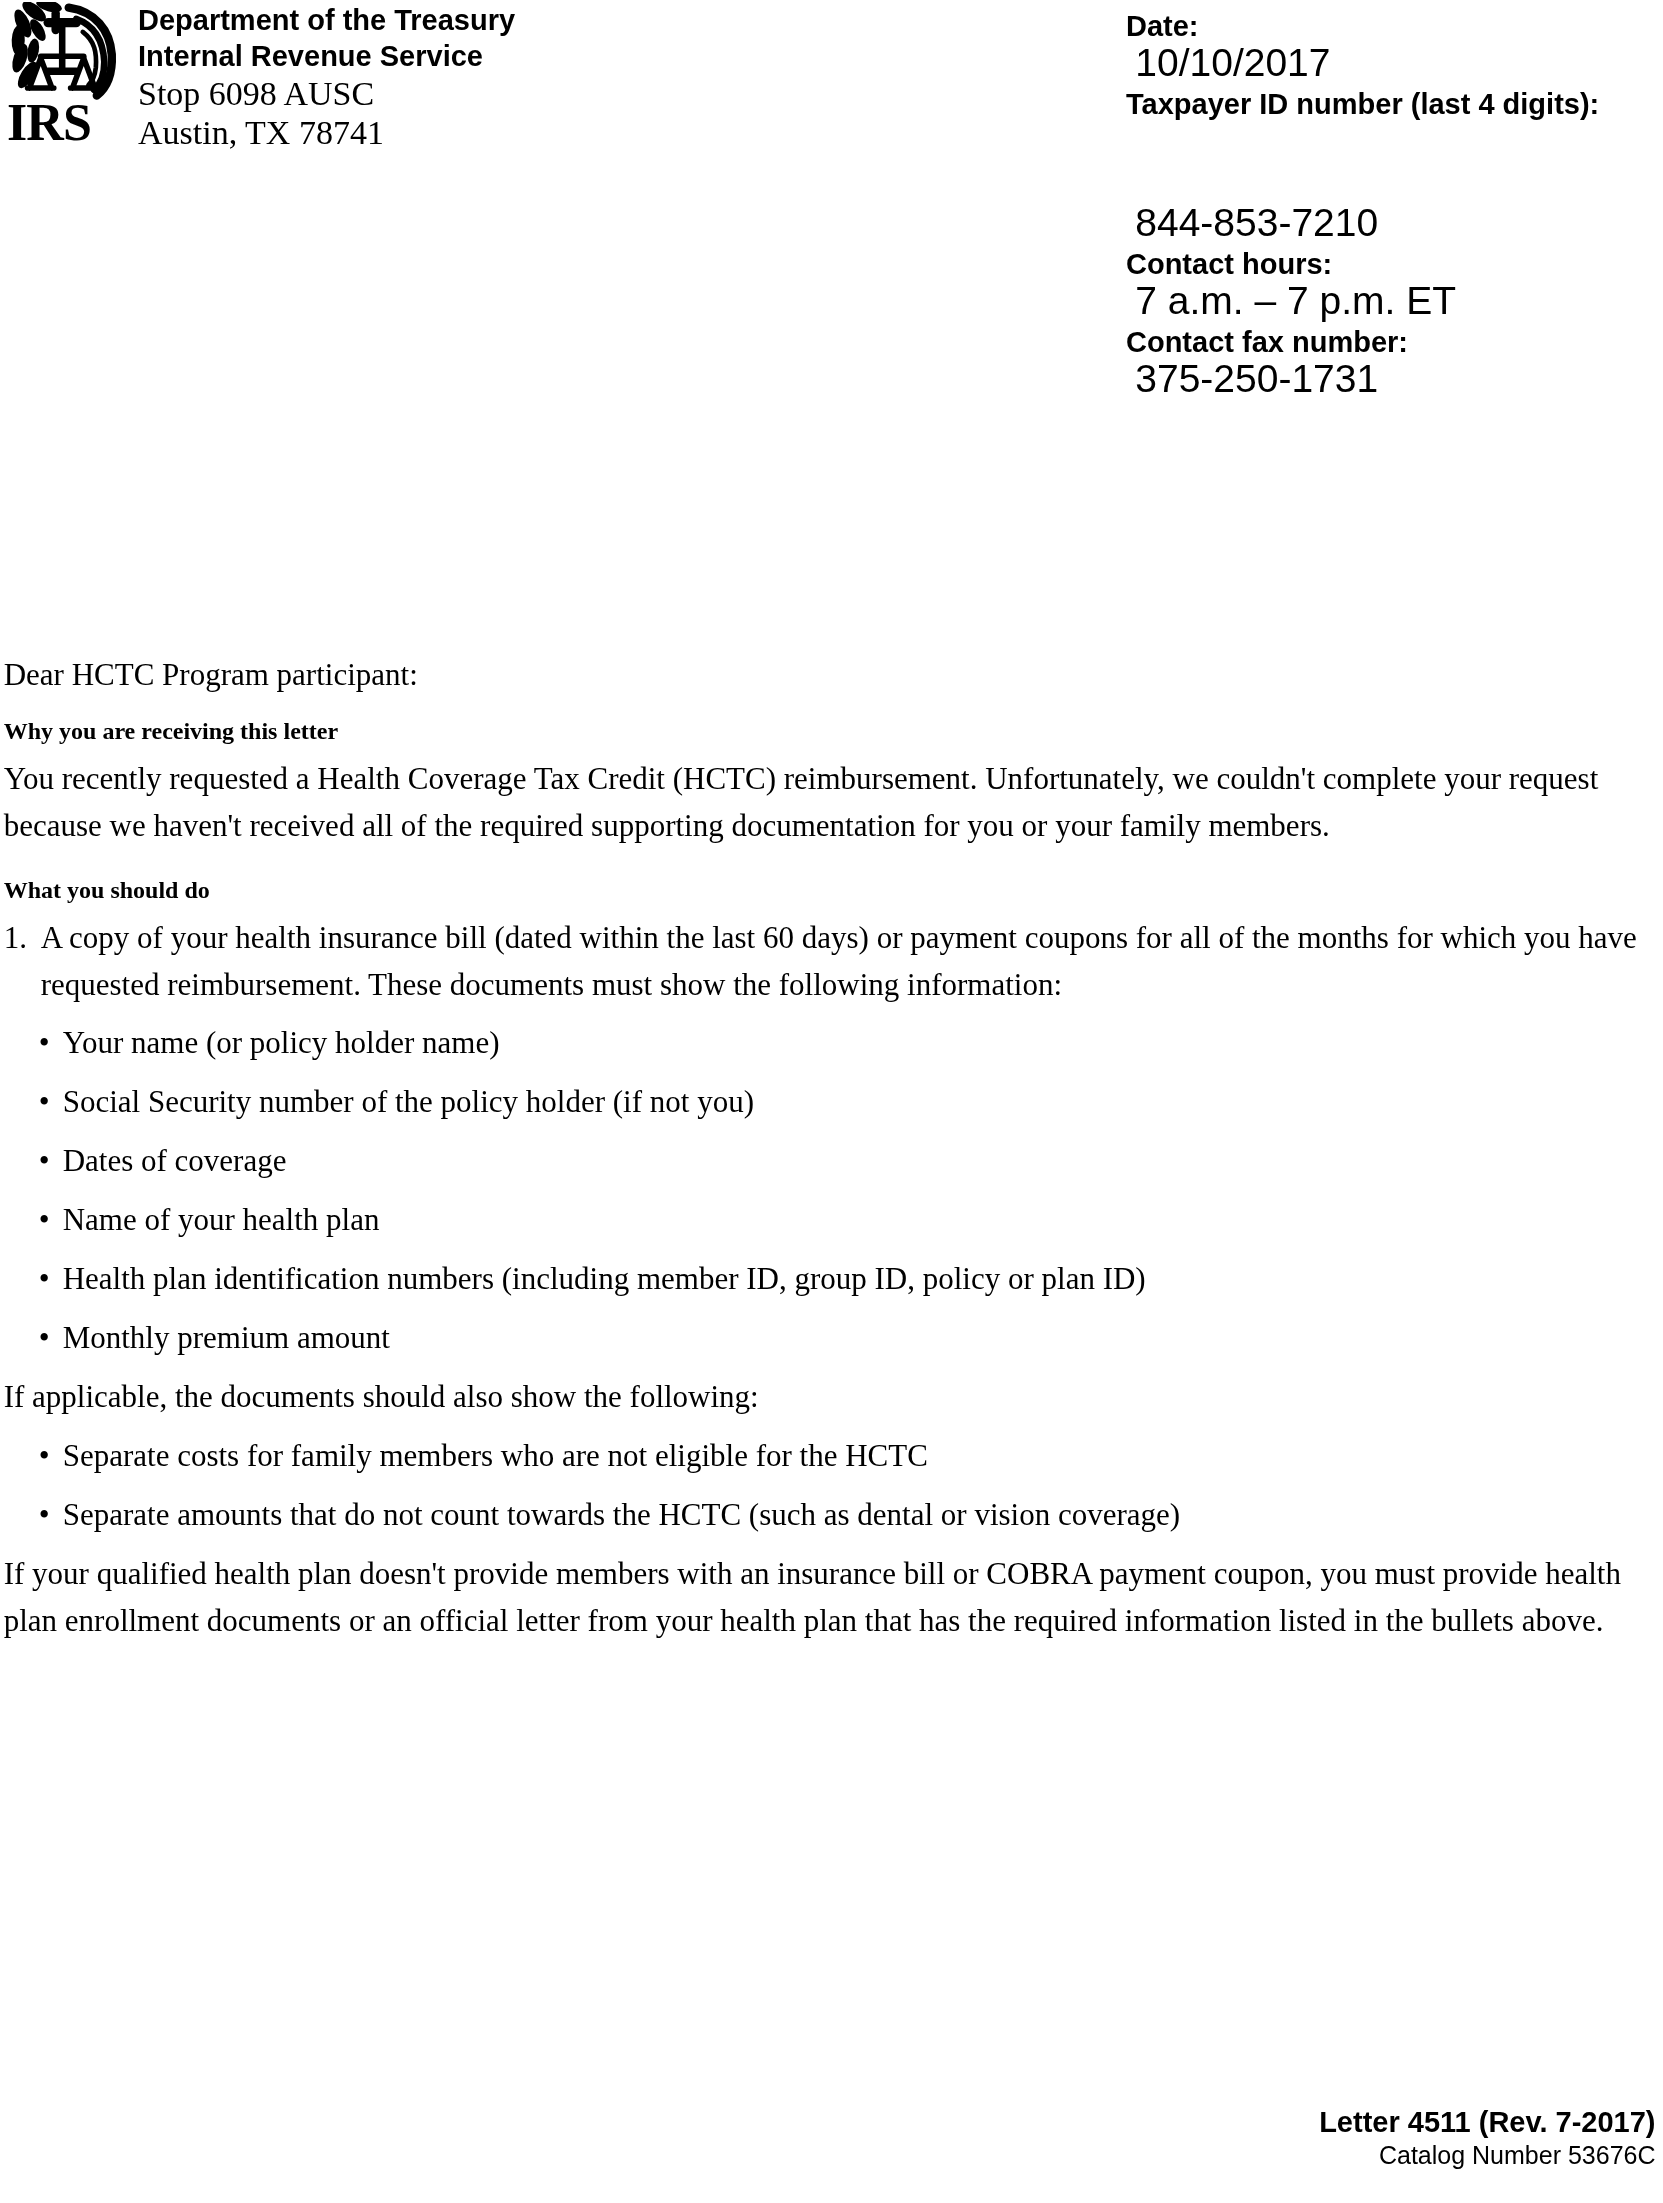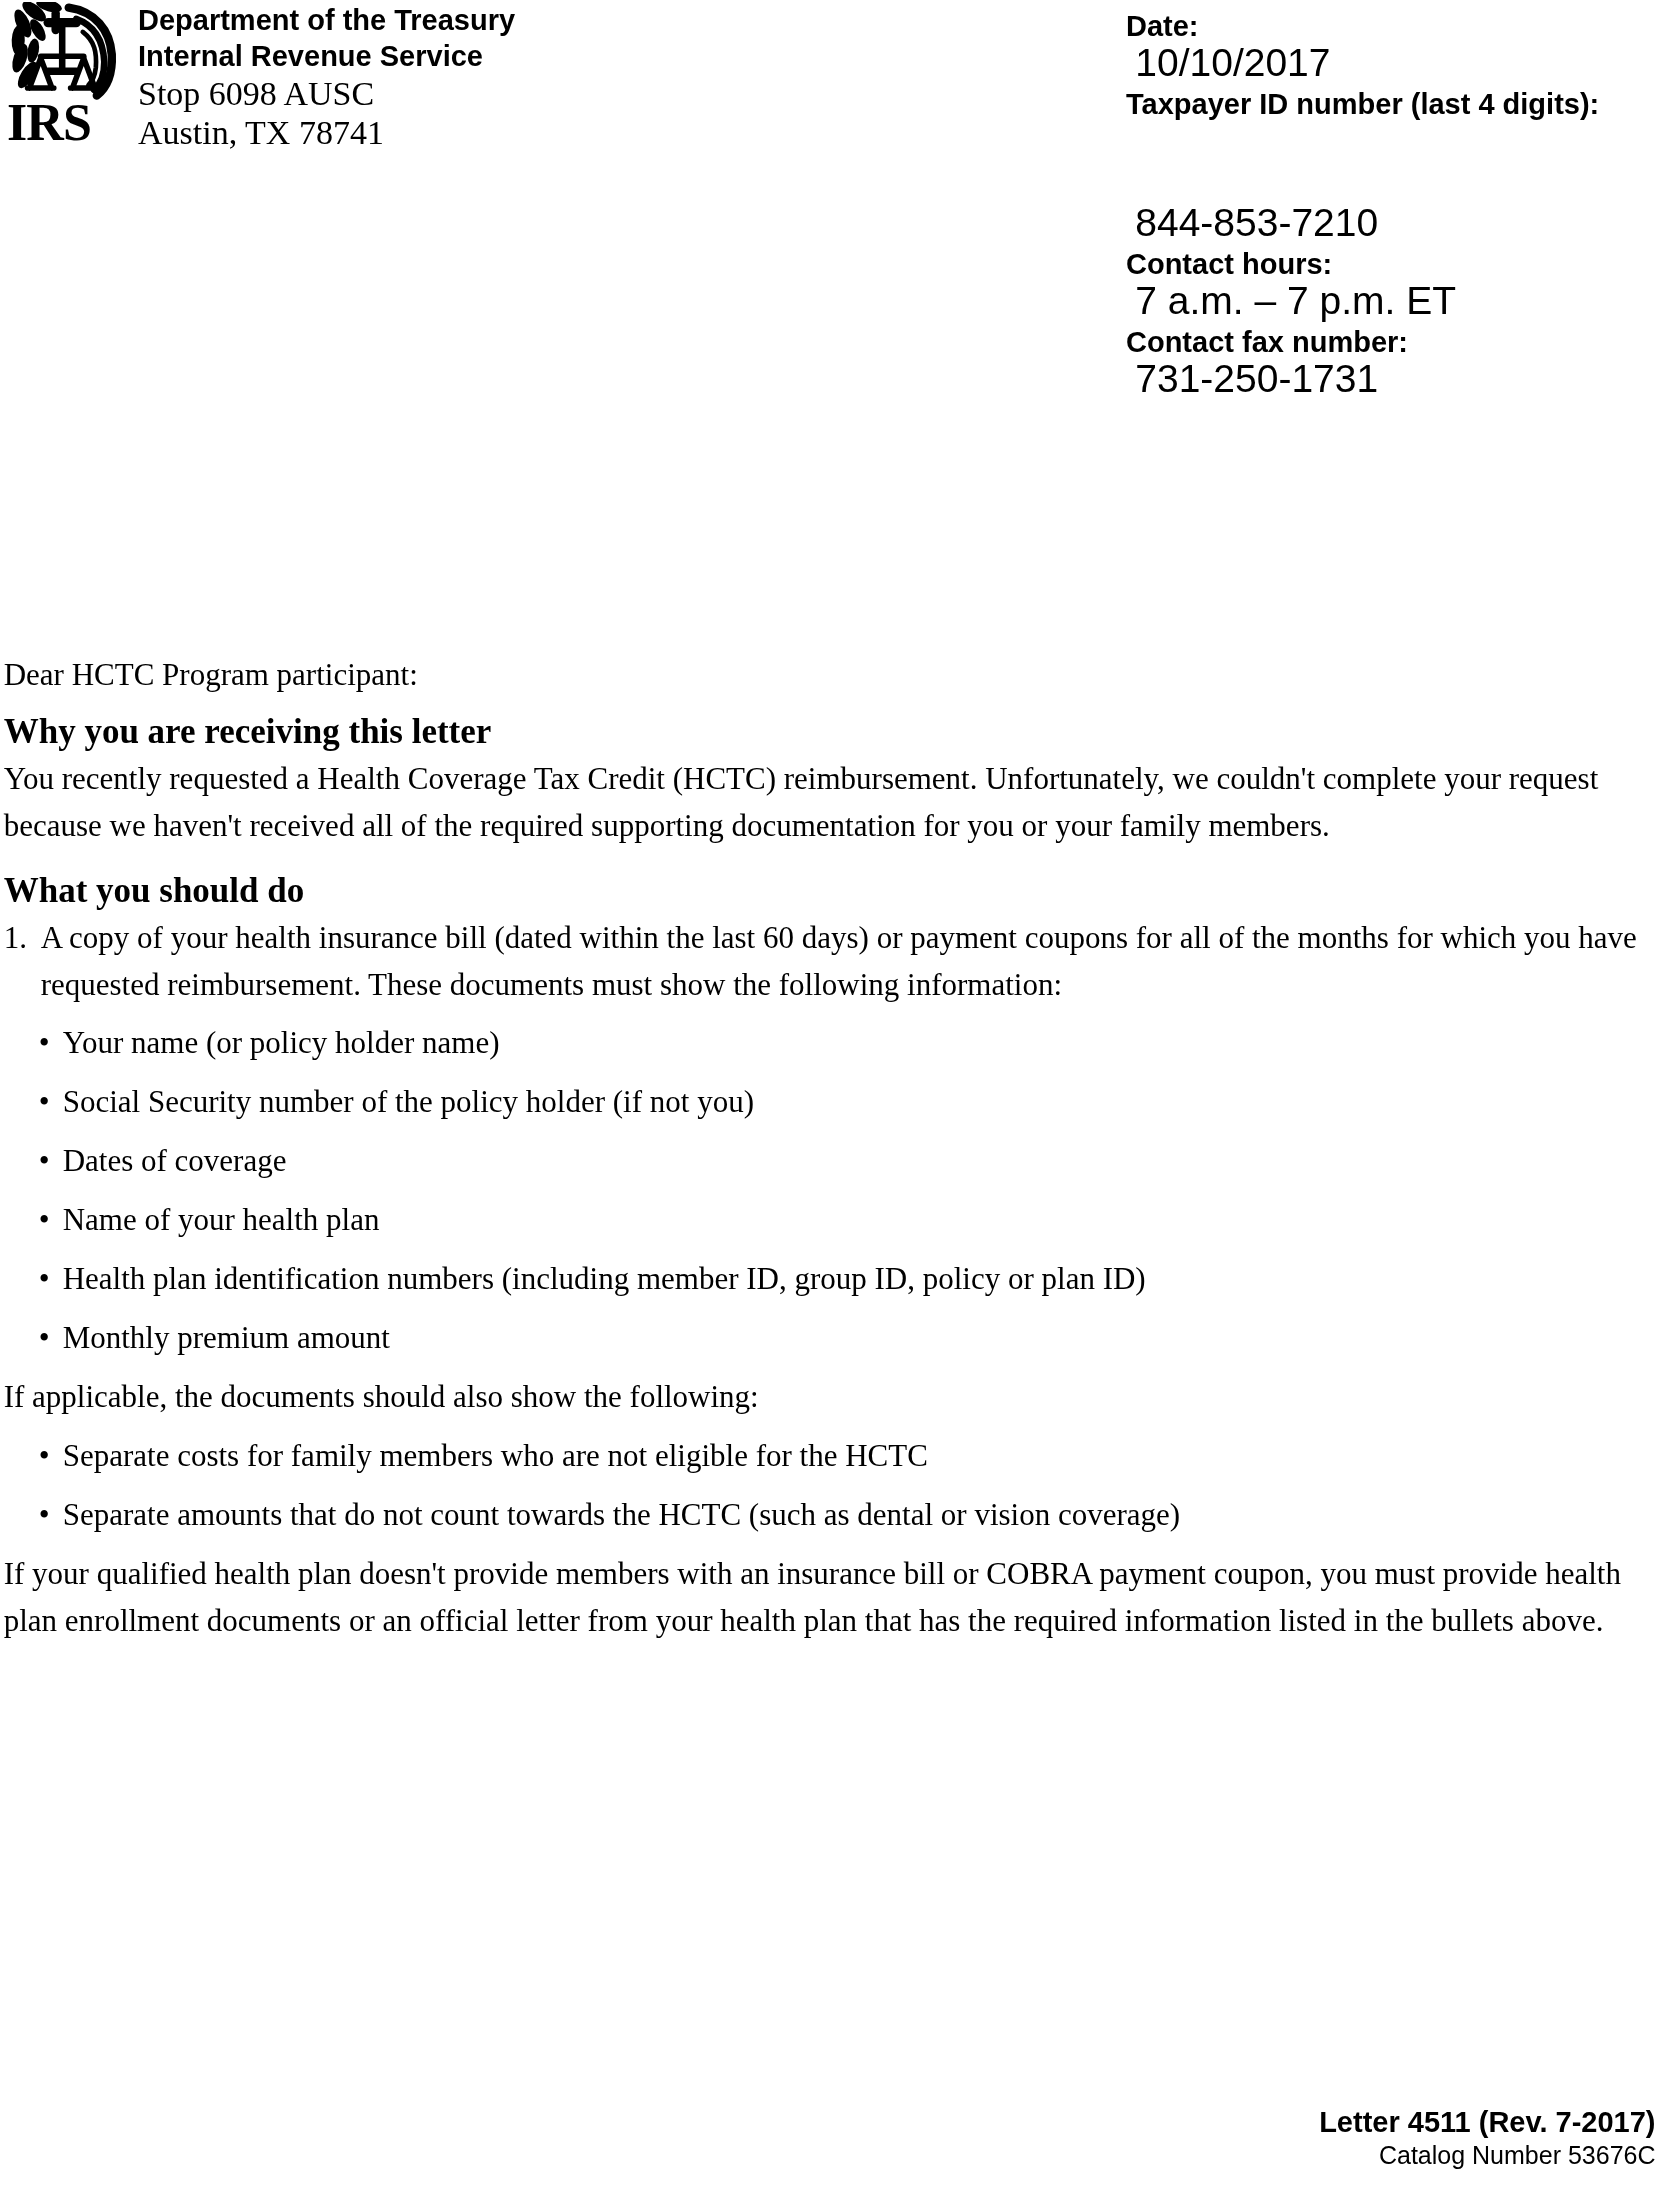--- a/index.html
+++ b/index.html
@@ -77,21 +77,21 @@
     position: absolute;
     left: 3.7px;
     top: 651px;
     width: 1648px;
     font-size: 31px;
     line-height: 47px;
   }
   .salutation { margin-bottom: 10px; }
   .section-heading {
     font-weight: bold;
-    font-size: 35px;
+    font-size: 24px;
     line-height: 47px;
   }
   .para { margin-bottom: 0; }
   .gap-19 { margin-bottom: 17.7px; }
   .gap-15 { margin-bottom: 14px; }
   .gap-13 { margin-bottom: 12px; }
   .gap-19b { margin-bottom: 17.7px; }
   .gap-22 { margin-bottom: 20.5px; }
 
   .numbered-item {
@@ -188,21 +188,21 @@
   </div>
 
   <div class="contact-block">
     <div class="contact-label cl-gap">Date:</div>
     <div class="contact-value cv-gap-sm">10/10/2017</div>
     <div class="contact-label taxpayer-gap">Taxpayer ID number (last 4 digits):</div>
     <div class="contact-value cv-gap-sm">844-853-7210</div>
     <div class="contact-label cl-gap">Contact hours:</div>
     <div class="contact-value cv-gap-sm">7 a.m. – 7 p.m. ET</div>
     <div class="contact-label cl-gap">Contact fax number:</div>
-    <div class="contact-value">731-250-1731</div>
+    <div class="contact-value">375-250-1731</div>
   </div>
 
   <div class="letter-body">
 
     <p class="salutation">Dear HCTC Program participant:</p>
 
     <div class="section-heading">Why you are receiving this letter</div>
     <p class="para gap-19">You recently requested a Health Coverage Tax Credit (HCTC) reimbursement. Unfortunately, we couldn't complete your request because we haven't received all of the required supporting documentation for you or your family members.</p>
 
     <div class="section-heading">What you should do</div>

